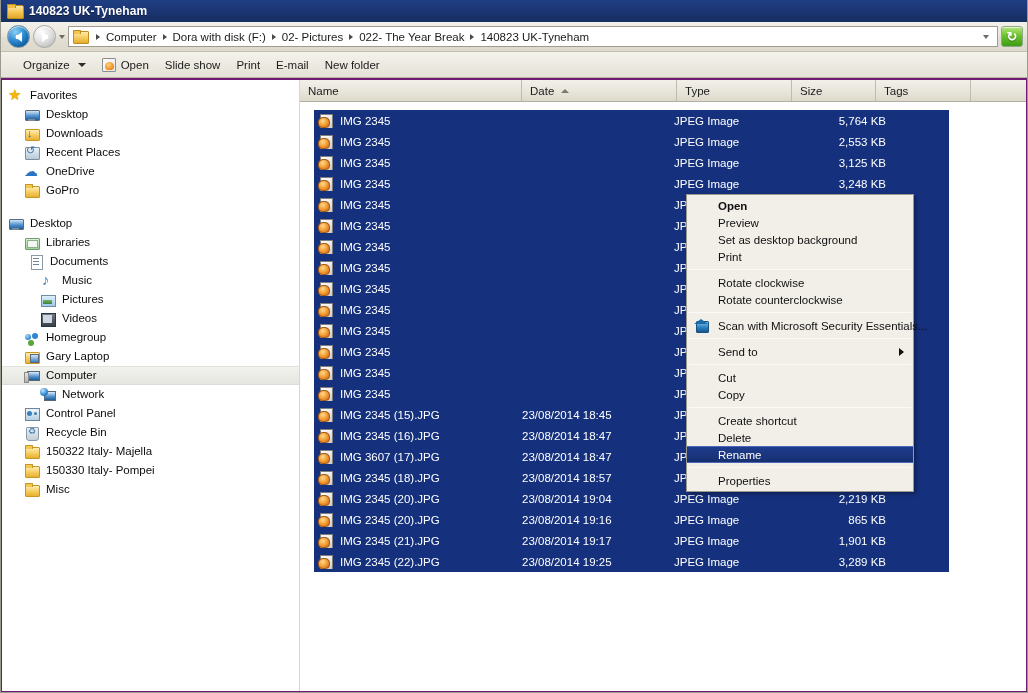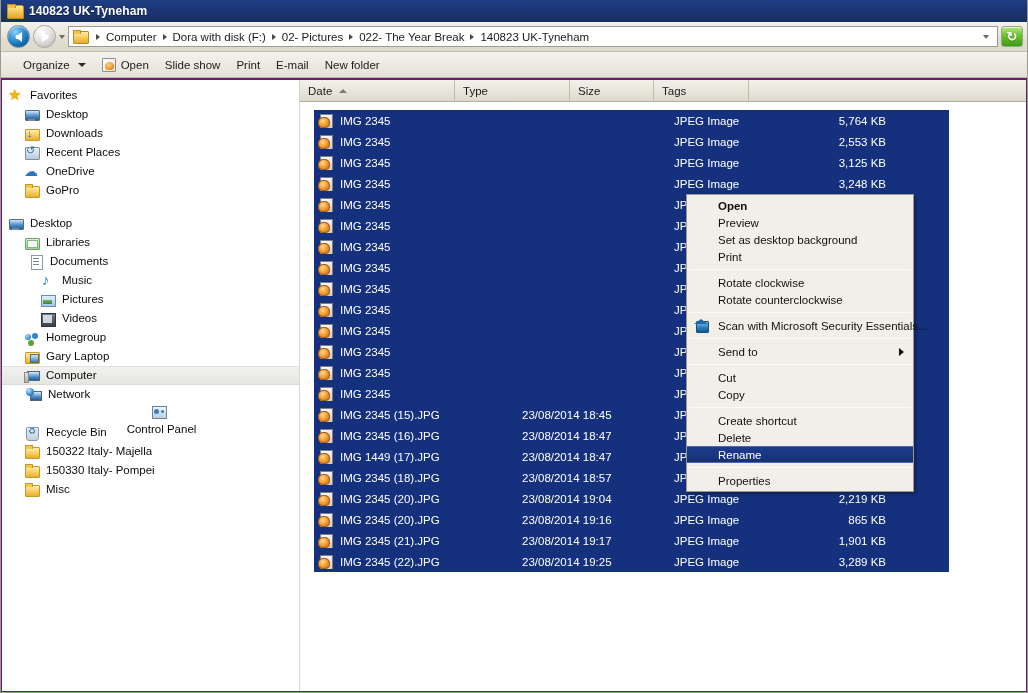--- a/index.html
+++ b/index.html
@@ -651,25 +651,25 @@
           <span class="nav-label">Homegroup</span>
         </div>
         <div class="nav-item" style="padding-left: 22px;">
           <span class="nav-ico ico-laptop"></span>
           <span class="nav-label">Gary Laptop</span>
         </div>
         <div class="nav-item selected" style="padding-left: 22px;">
           <span class="nav-ico ico-computer"></span>
           <span class="nav-label">Computer</span>
         </div>
-        <div class="nav-item" style="padding-left: 24px;">
+        <div class="nav-item" style="padding-left: 38px;">
           <span class="nav-ico ico-network"></span>
           <span class="nav-label">Network</span>
         </div>
-        <div class="nav-item" style="padding-left: 22px; flex-direction: column;">
+        <div class="nav-item" style="padding-left: 22px;">
           <span class="nav-ico ico-ctrlpanel"></span>
           <span class="nav-label">Control Panel</span>
         </div>
         <div class="nav-item" style="padding-left: 22px;">
           <span class="nav-ico ico-recycle"></span>
           <span class="nav-label">Recycle Bin</span>
         </div>
         <div class="nav-item" style="padding-left: 22px;">
           <span class="nav-ico ico-folder"></span>
           <span class="nav-label">150322 Italy- Majella</span>
@@ -680,20 +680,23 @@
         </div>
         <div class="nav-item" style="padding-left: 22px;">
           <span class="nav-ico ico-folder"></span>
           <span class="nav-label">Misc</span>
         </div>
       </div>
 
     <div id="listpane">
 
       <div id="col-header">
+        <div class="col col-name">
+          <span>Name</span>
+        </div>
         <div class="col col-date">
           <span>Date</span>
           <span class="sort-asc"></span>
         </div>
         <div class="col col-type">
           <span>Type</span>
         </div>
         <div class="col col-size">
           <span>Size</span>
         </div>
@@ -844,21 +847,21 @@
               <span class="jpg-ico"></span>
               <span>IMG 2345 (16).JPG</span>
             </div>
             <div class="fr-date">23/08/2014 18:47</div>
             <div class="fr-type">JPEG Image</div>
             <div class="fr-size">1,081 KB</div>
           </div>
           <div class="file-row">
             <div class="fr-name">
               <span class="jpg-ico"></span>
-              <span>IMG 1449 (17).JPG</span>
+              <span>IMG 3607 (17).JPG</span>
             </div>
             <div class="fr-date">23/08/2014 18:47</div>
             <div class="fr-type">JPEG Image</div>
             <div class="fr-size">585 KB</div>
           </div>
           <div class="file-row">
             <div class="fr-name">
               <span class="jpg-ico"></span>
               <span>IMG 2345 (18).JPG</span>
             </div>

